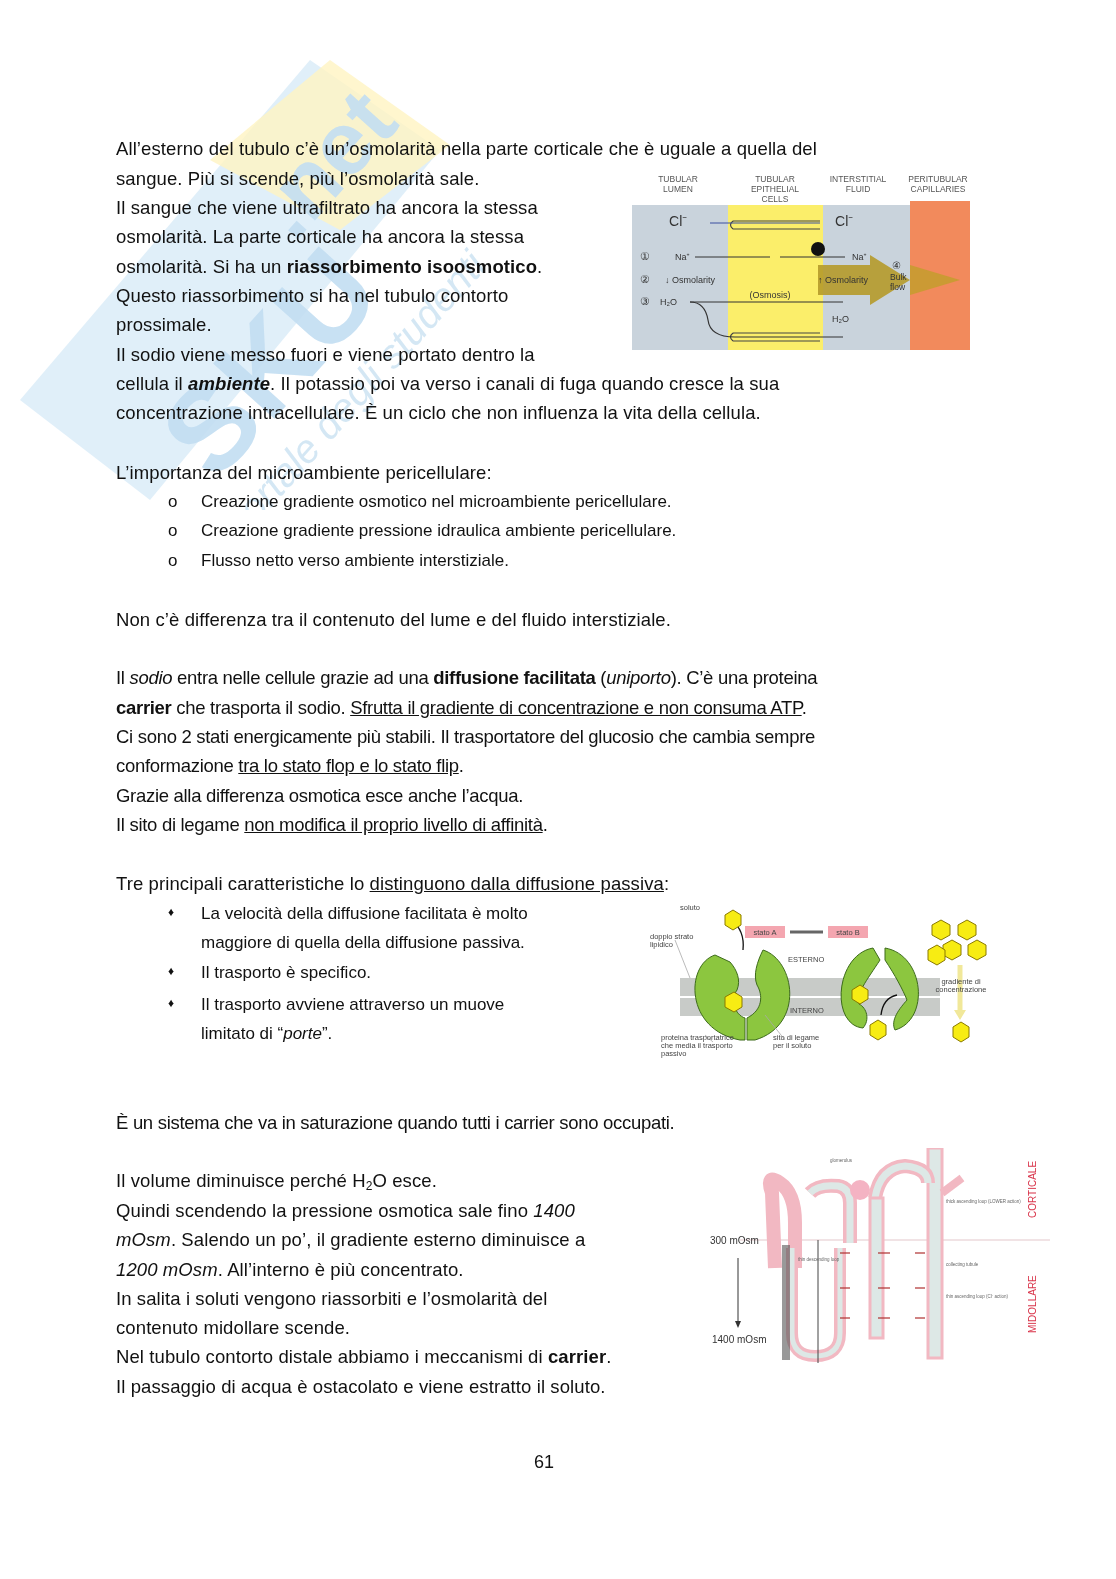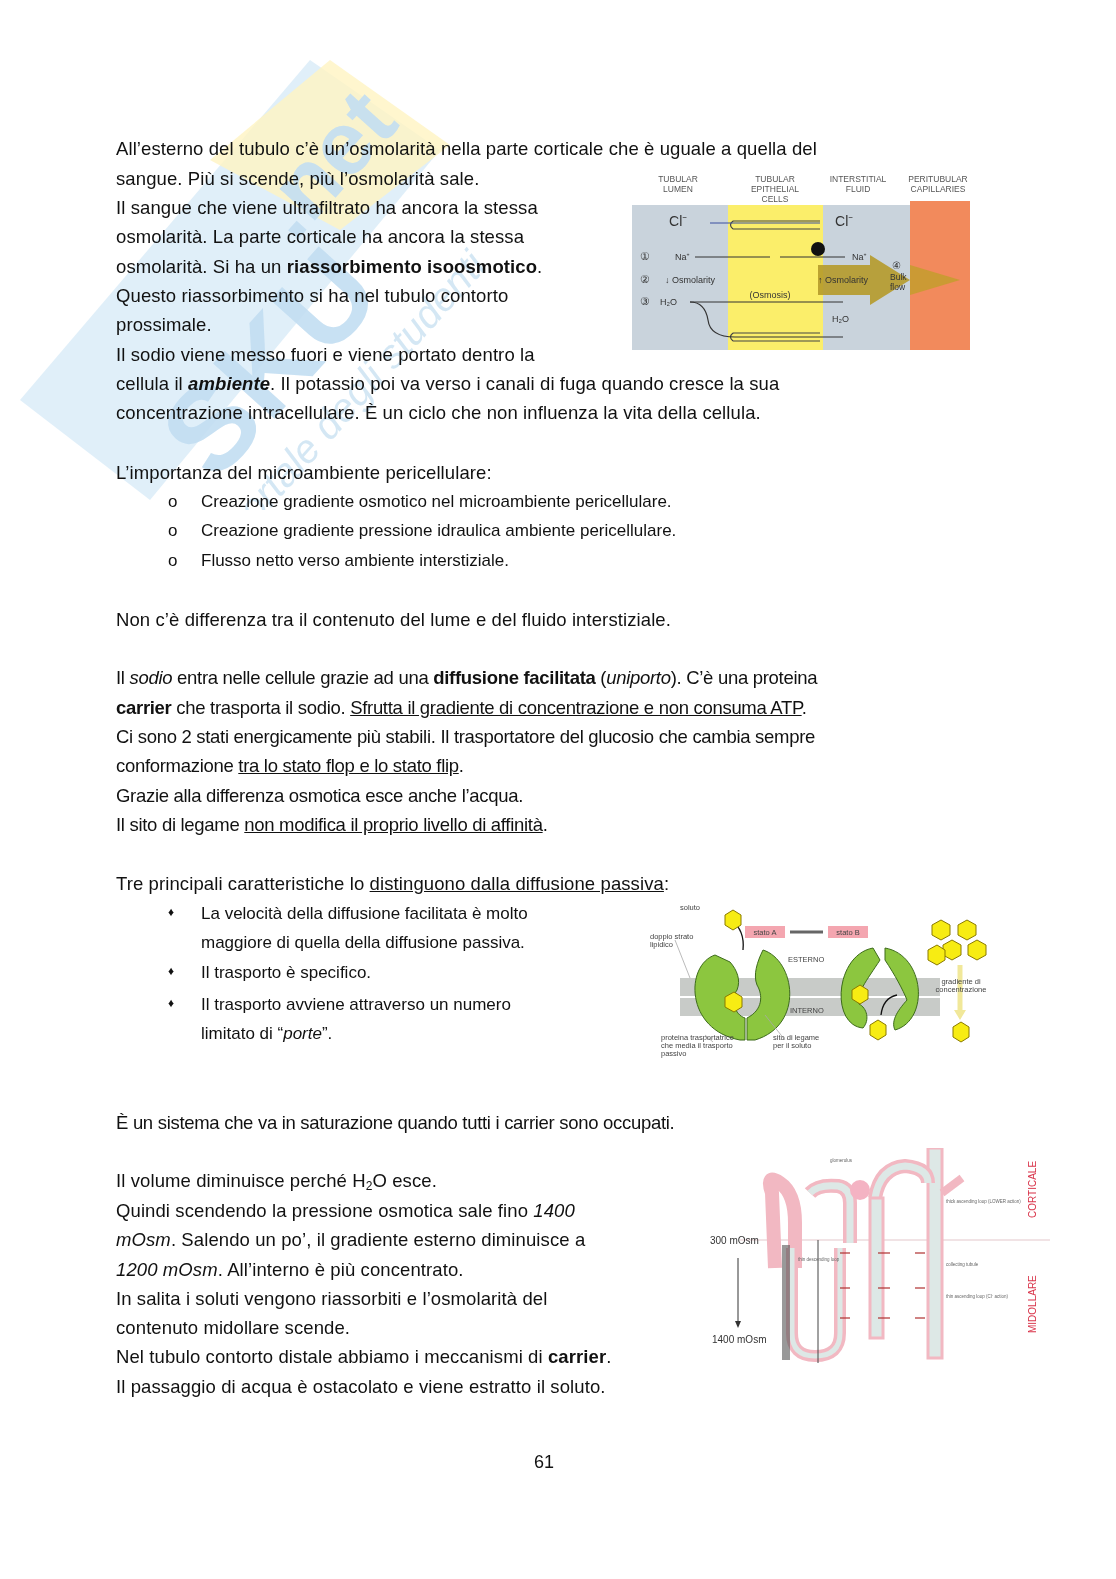--- a/index.html
+++ b/index.html
@@ -124,21 +124,21 @@
 
   <div class="line" style="top:869px">
     <span>Tre principali caratteristiche lo </span><u>distinguono dalla diffusione passiva</u><span>:</span>
   </div>
   <div class="bullet-d" style="top:898px">♦</div>
   <div class="btext" style="top:899px">La velocità della diffusione facilitata è molto</div>
   <div class="btext" style="top:928px">maggiore di quella della diffusione passiva.</div>
   <div class="bullet-d" style="top:957px">♦</div>
   <div class="btext" style="top:958px">Il trasporto è specifico.</div>
   <div class="bullet-d" style="top:989px">♦</div>
-  <div class="btext" style="top:990px">Il trasporto avviene attraverso un numero</div>
+  <div class="btext" style="top:990px">Il trasporto avviene attraverso un muove</div>
   <div class="btext" style="top:1019px">
     <span>limitato di “</span><i>porte</i><span>”.</span>
   </div>
 
   <svg class="fig" style="left:645px;top:900px" width="355" height="165" viewBox="0 0 355 165">
     <rect x="35" y="78" width="260" height="18" fill="#c8cbc8"></rect>
     <rect x="35" y="98" width="260" height="18" fill="#c8cbc8"></rect>
 
     <path d="M70,55 C40,65 40,130 95,140 L100,140 L100,118 C90,115 85,100 92,90 C96,80 92,70 85,62 Z" fill="#8cc63f" stroke="#3d6b1b" stroke-width="1"></path>
     <path d="M118,50 C150,60 160,125 110,140 L102,140 L102,118 C118,110 118,95 112,85 C108,75 112,62 118,50 Z" fill="#8cc63f" stroke="#3d6b1b" stroke-width="1"></path>

